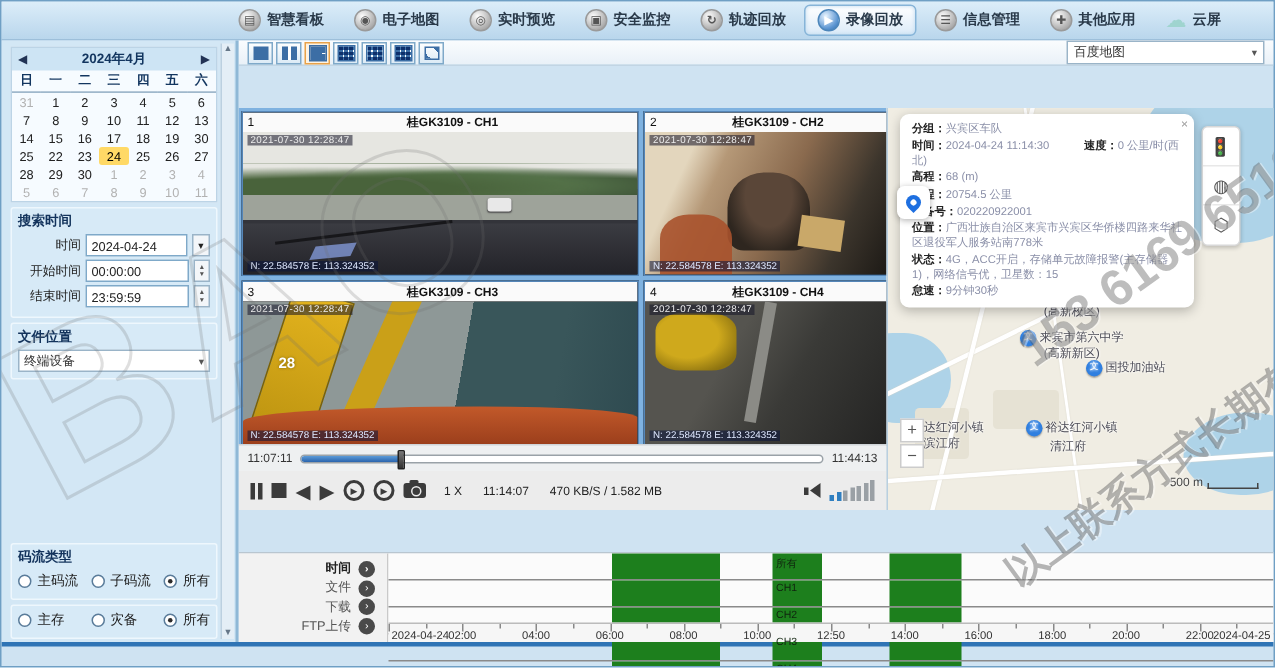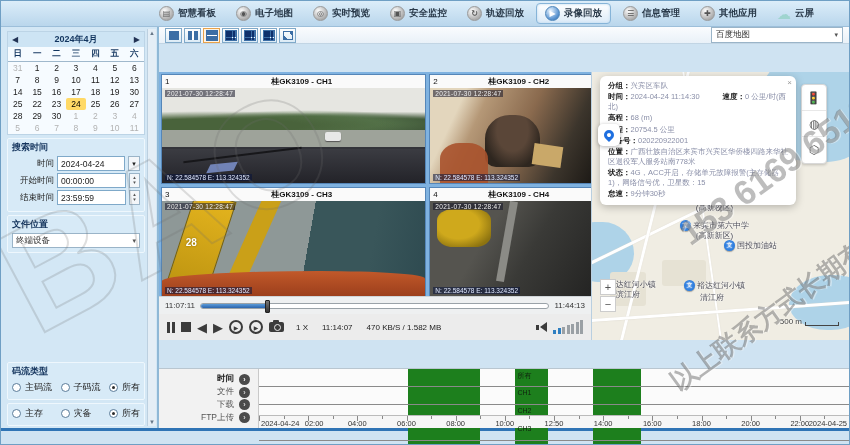--- a/index.html
+++ b/index.html
@@ -655,21 +655,21 @@
               <span class="tl-tick" style="left: 66.6667%; height: 5px;"></span>
               <span class="tl-tick" style="left: 70.8333%; height: 3px;"></span>
               <span class="tl-tick" style="left: 75%; height: 5px;"></span>
               <span class="tl-tick" style="left: 79.1667%; height: 3px;"></span>
               <span class="tl-tick" style="left: 83.3333%; height: 5px;"></span>
               <span class="tl-tick" style="left: 87.5%; height: 3px;"></span>
               <span class="tl-tick" style="left: 91.6667%; height: 5px;"></span>
               <span class="tl-tick" style="left: 95.8333%; height: 3px;"></span>
               <span class="tl-tick" style="left: 100%; height: 5px;"></span>
               <span class="tl-alabel" style="left: 2px;">2024-04-24</span>
-              <span class="tl-alabel" style="left: 8.33333%; transform: translateX(-50%); padding-left: 12px;">02:00</span>
+              <span class="tl-alabel" style="left: 8.33333%; transform: translateX(-50%);">02:00</span>
               <span class="tl-alabel" style="left: 16.6667%; transform: translateX(-50%);">04:00</span>
               <span class="tl-alabel" style="left: 25%; transform: translateX(-50%);">06:00</span>
               <span class="tl-alabel" style="left: 33.3333%; transform: translateX(-50%);">08:00</span>
               <span class="tl-alabel" style="left: 41.6667%; transform: translateX(-50%);">10:00</span>
               <span class="tl-alabel" style="left: 50%; transform: translateX(-50%);">12:50</span>
               <span class="tl-alabel" style="left: 58.3333%; transform: translateX(-50%);">14:00</span>
               <span class="tl-alabel" style="left: 66.6667%; transform: translateX(-50%);">16:00</span>
               <span class="tl-alabel" style="left: 75%; transform: translateX(-50%);">18:00</span>
               <span class="tl-alabel" style="left: 83.3333%; transform: translateX(-50%);">20:00</span>
               <span class="tl-alabel" style="left: 91.6667%; transform: translateX(-50%);">22:00</span>

